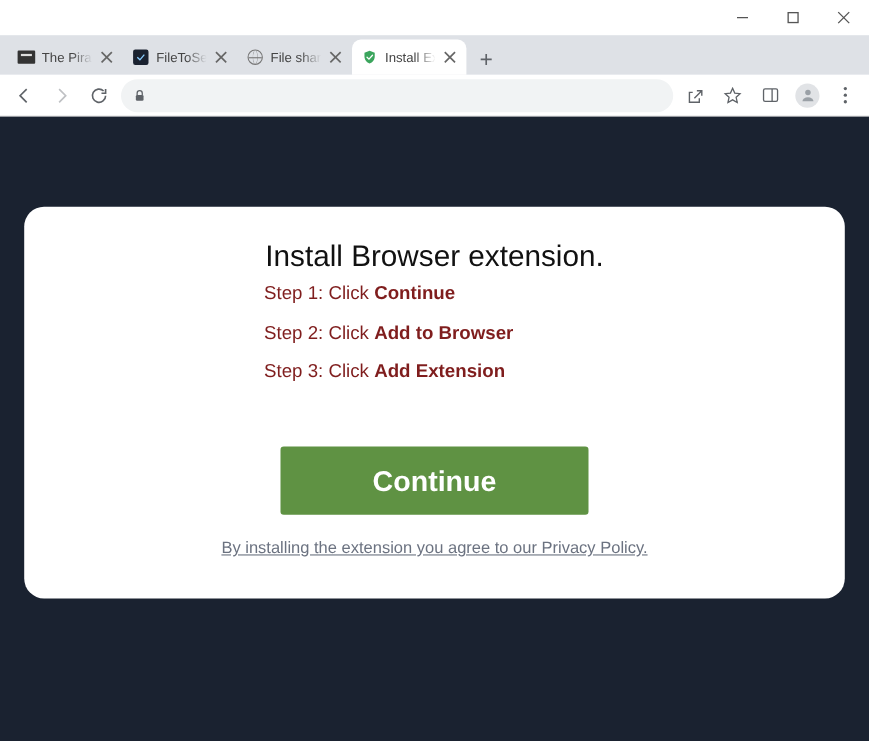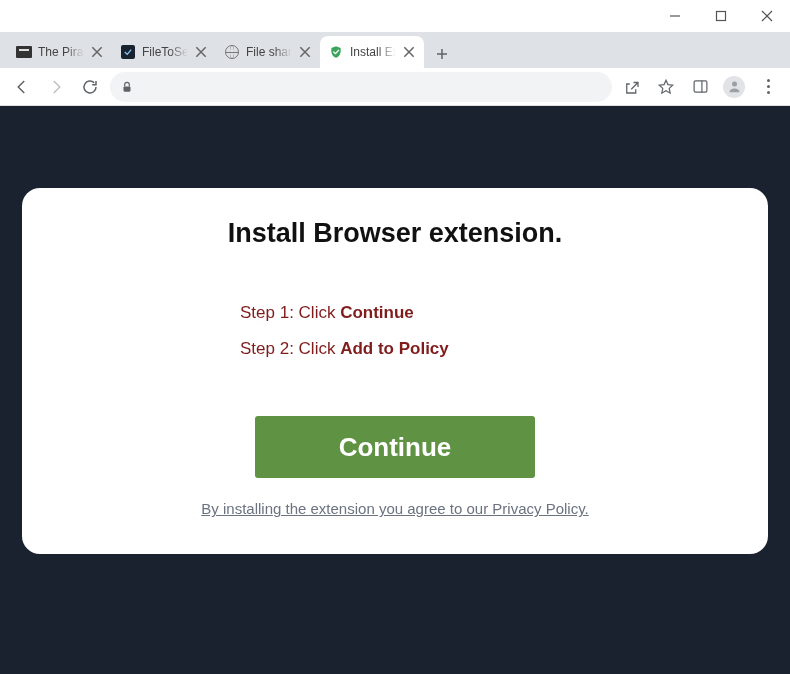--- a/index.html
+++ b/index.html
@@ -107,21 +107,21 @@
     background:#808b9a; border-radius:18px; transform:rotate(-45deg); opacity:0.1;
   }
   .card {
     position:absolute;
     left: 22px; right: 22px; top: 82px;
     background:#fff;
     border-radius: 18px;
     padding: 30px 20px 36px;
     text-align:center;
   }
-  .heading { font-size: 27px; font-weight: 700; color:#111; margin-bottom: 46px; }
+  .heading { font-size: 27px; font-weight: 400; color:#111; }
   .steps { text-align:left; width: 310px; margin: 0 auto 50px; font-size:17px; color:#7f1d1d; line-height:2.1; }
   .steps b { font-weight:700; }
   .cta {
     display:block; margin: 0 auto 22px;
     width: 280px; height: 62px;
     background:#5f9243; color:#fff;
     font-size:26px; font-weight:600;
     border:none; border-radius:3px; cursor:pointer;
   }
   .policy { font-size:15px; color:#6b7280; }
@@ -272,18 +272,19 @@
   <div class="wm-glass"></div>
   <div class="wm-handle"></div>
   <div class="watermark">
       <span class="wm-text">pcrisk.com</span>
     </div>
 
   <div class="card">
     <h1 class="heading">Install Browser extension.</h1>
     <div class="steps">
       <div><span>Step 1: Click </span><b>Continue</b></div>
-      <div><span>Step 2: Click </span><b>Add to Policy</b></div>
+      <div><span>Step 2: Click </span><b>Add to Browser</b></div>
+      <div><span>Step 3: Click </span><b>Add Extension</b></div>
     </div>
     <button class="cta">Continue</button>
     <a href="#" class="policy">By installing the extension you agree to our Privacy Policy.</a>
   </div>
 </div>
 
 </body></html>

